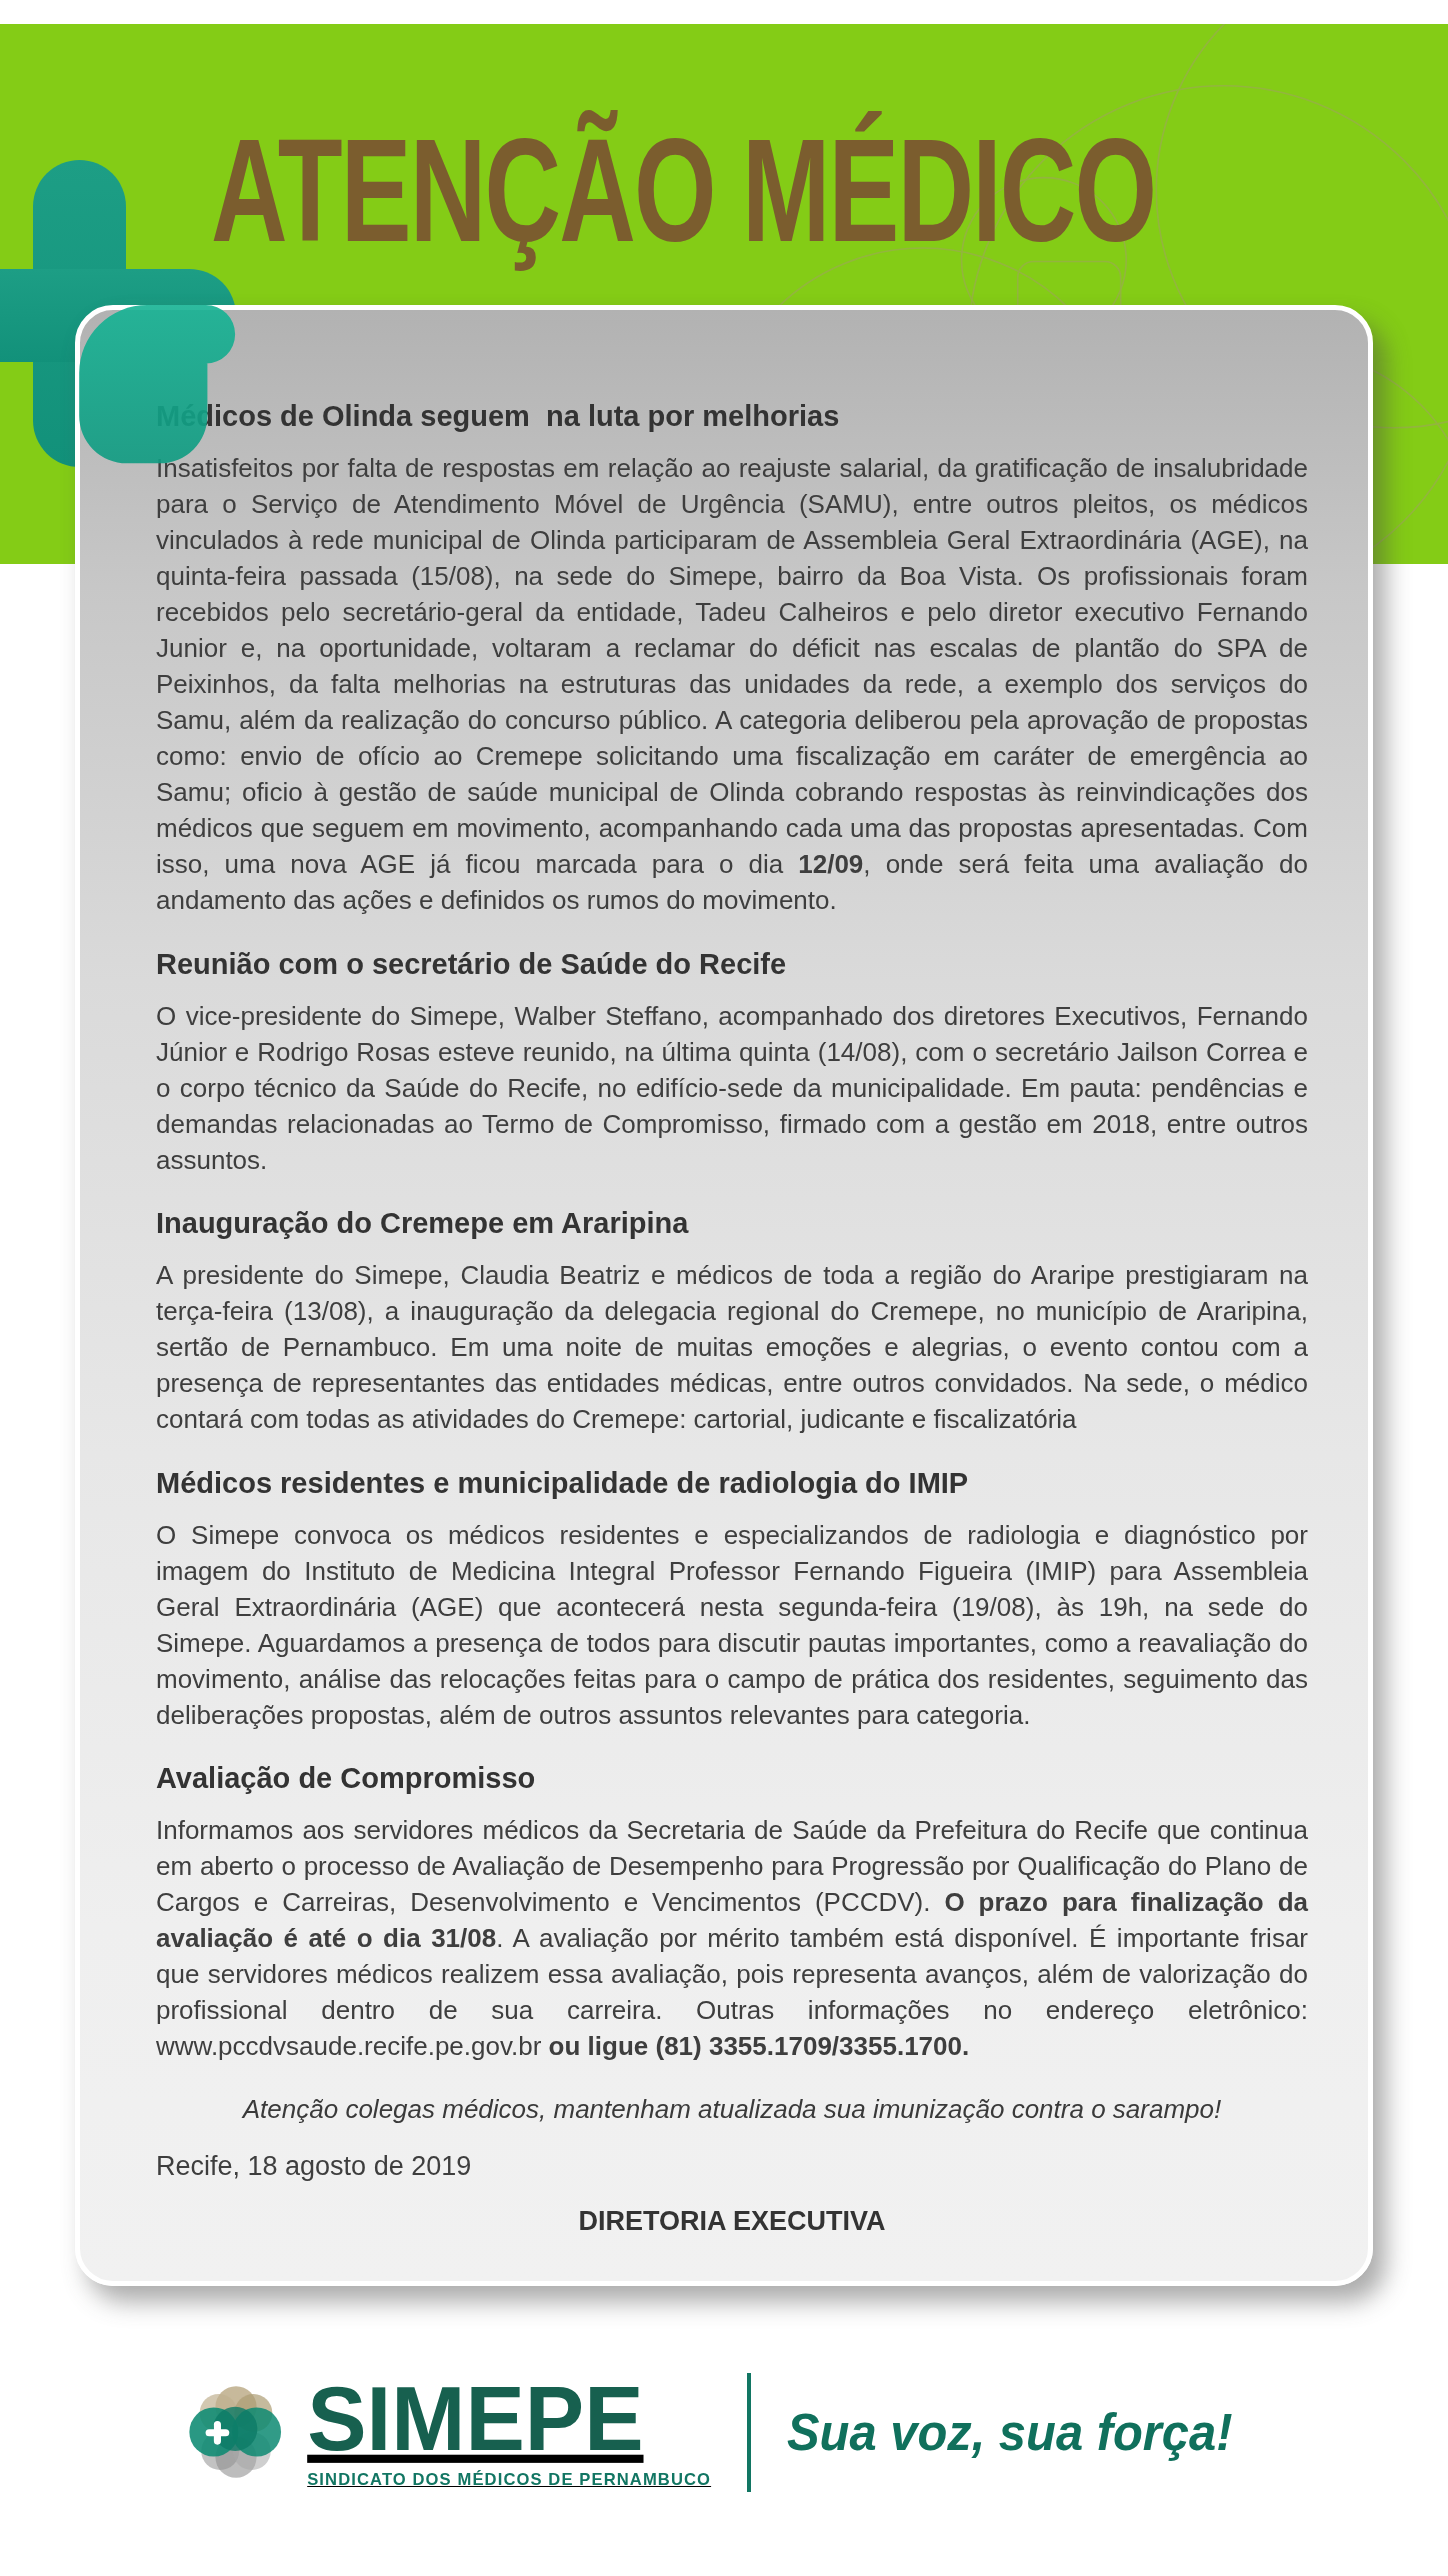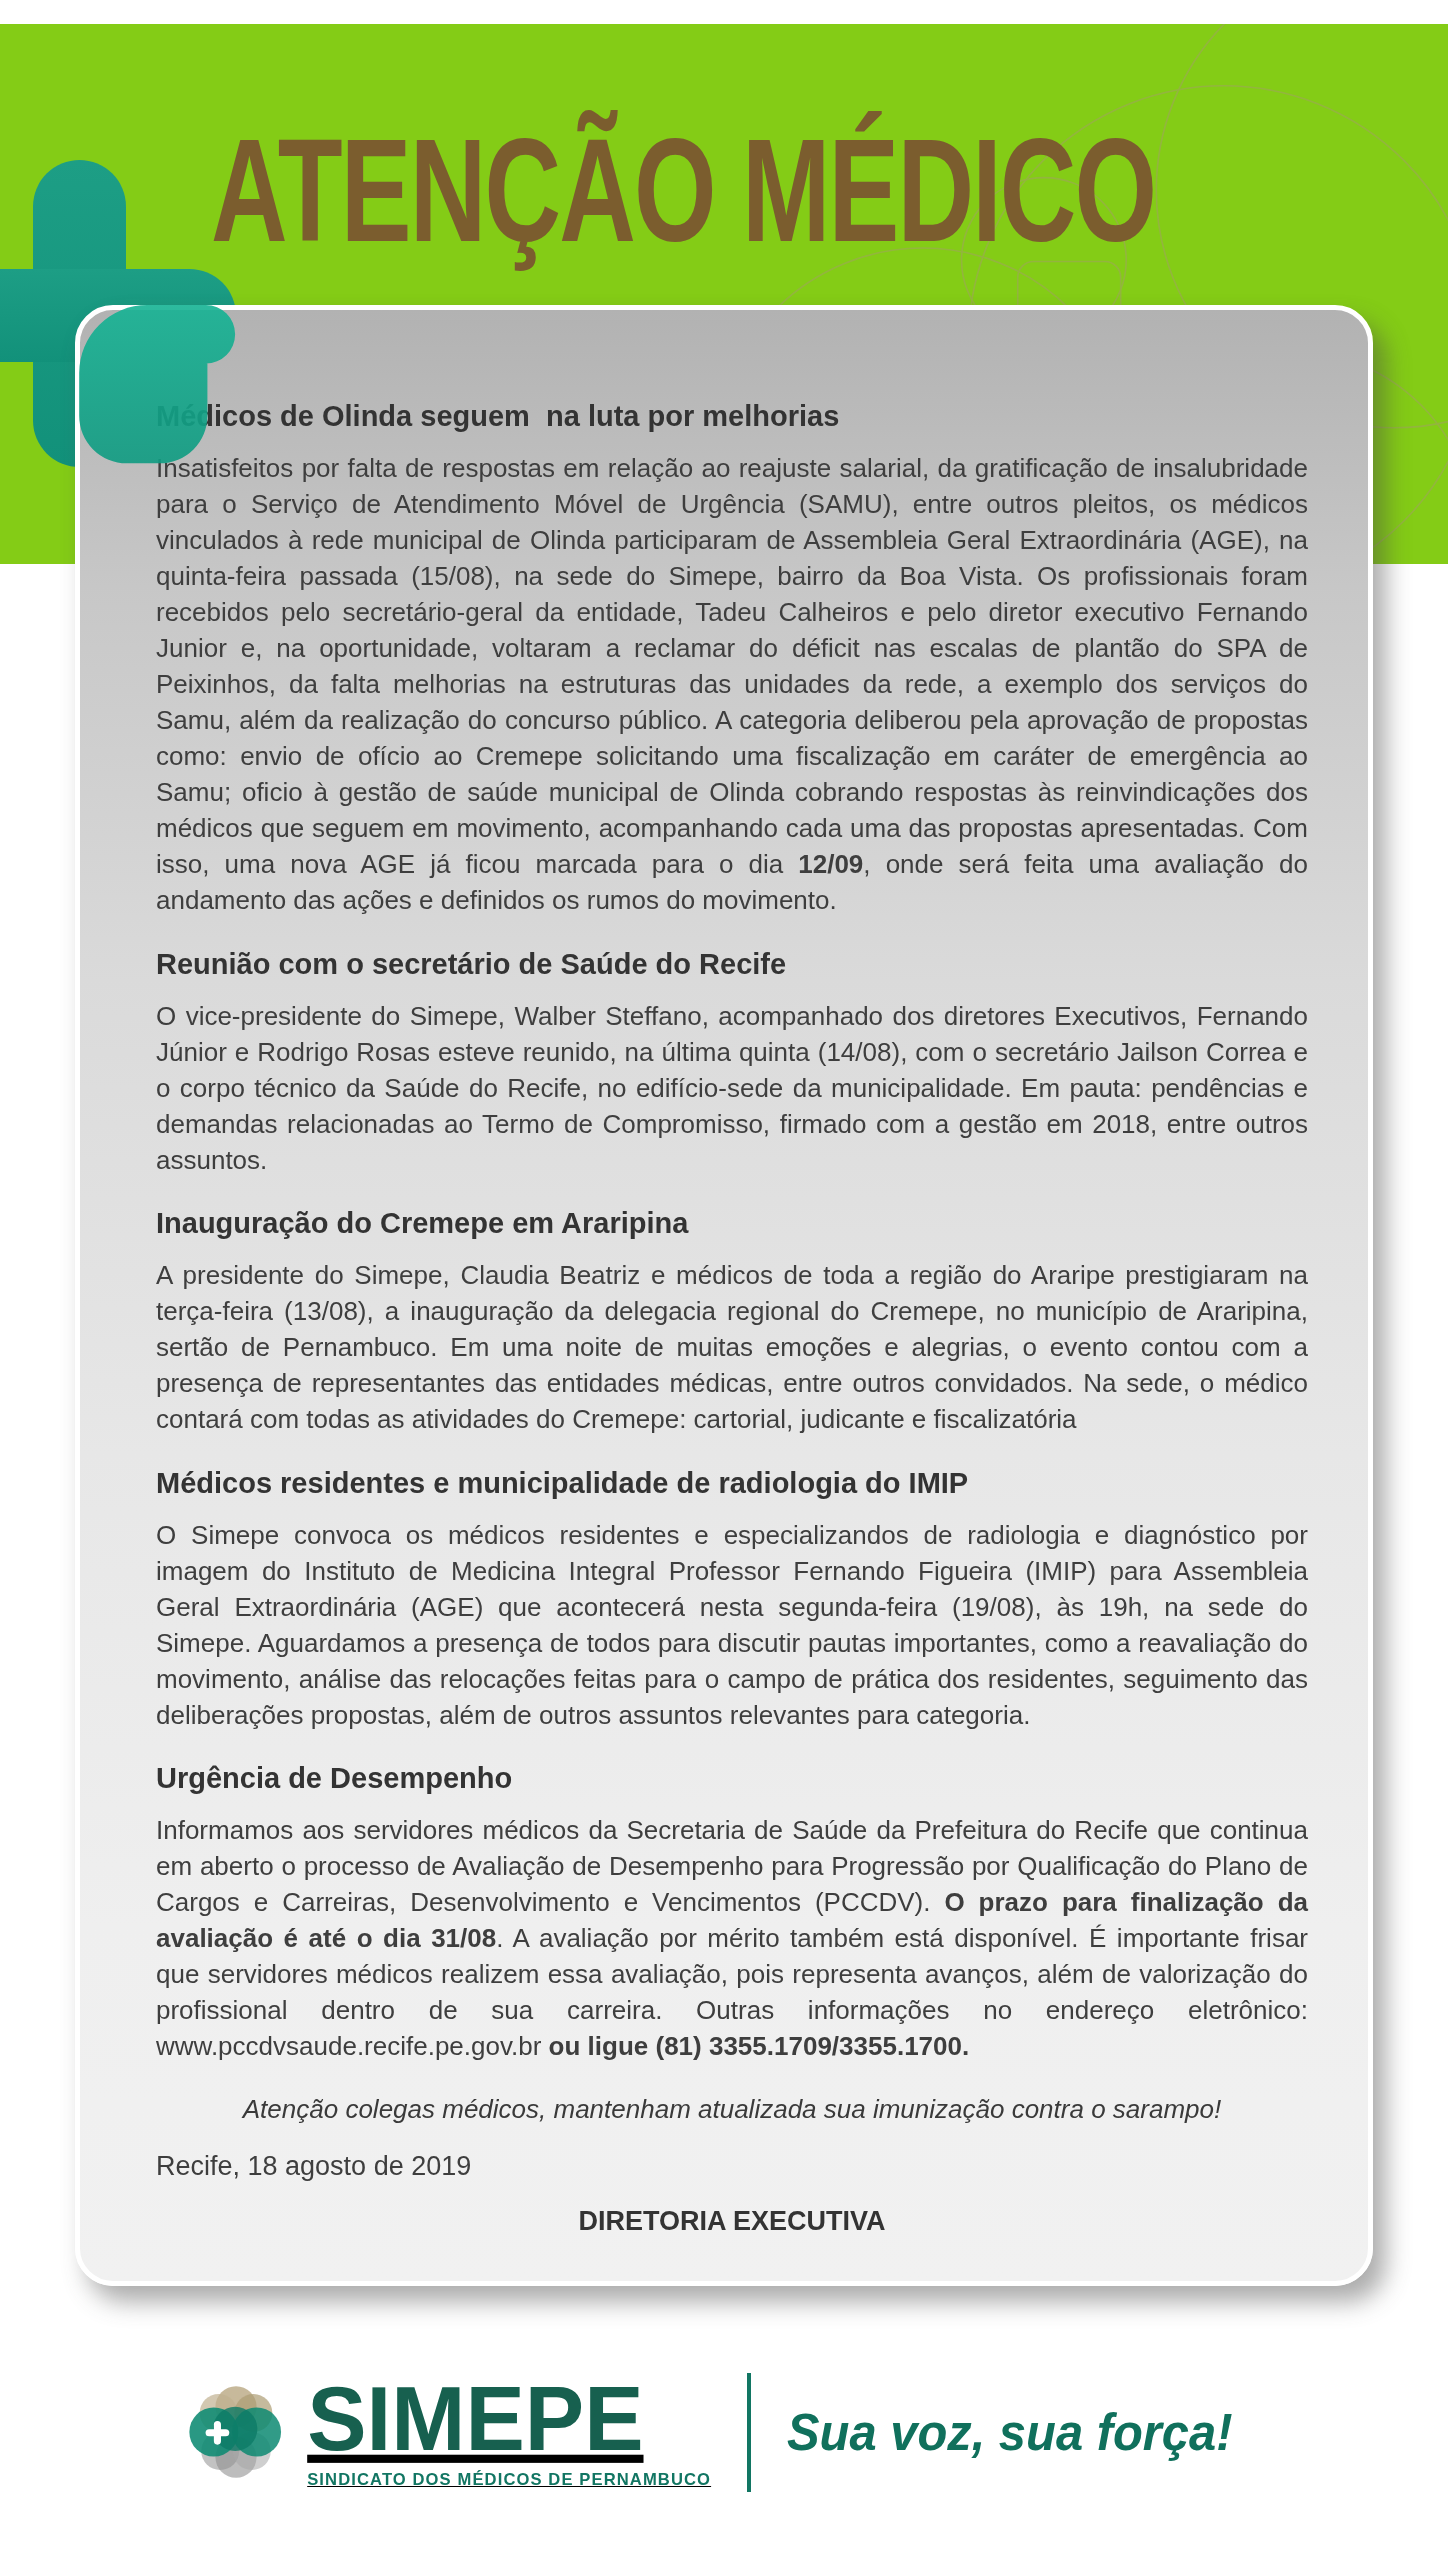--- a/index.html
+++ b/index.html
@@ -119,21 +119,21 @@
   </div>
   <div class="sec">
     <div class="sec-h">Inauguração do Cremepe em Araripina</div>
     <p class="sec-p"><span>A presidente do Simepe, Claudia Beatriz e médicos de toda a região do Araripe prestigiaram  na terça-feira (13/08), a inauguração da delegacia regional do Cremepe, no município de Araripina, sertão de Pernambuco. Em uma noite de muitas emoções e alegrias, o evento contou com a presença de representantes das entidades médicas, entre outros convidados. Na sede, o médico contará com todas as atividades do Cremepe: cartorial, judicante e fiscalizatória</span></p>
   </div>
   <div class="sec">
     <div class="sec-h">Médicos residentes e municipalidade de radiologia do IMIP</div>
     <p class="sec-p"><span>O Simepe convoca os médicos residentes e especializandos de radiologia e diagnóstico por imagem do Instituto de Medicina Integral Professor Fernando Figueira (IMIP) para Assembleia Geral Extraordinária (AGE) que acontecerá nesta segunda-feira (19/08), às 19h, na sede do Simepe. Aguardamos a presença de todos para discutir pautas importantes, como a reavaliação do movimento, análise das relocações feitas para o campo de prática dos residentes, seguimento das deliberações propostas, além de outros assuntos relevantes para categoria.</span></p>
   </div>
   <div class="sec">
-    <div class="sec-h">Urgência de Desempenho</div>
+    <div class="sec-h">Avaliação de Compromisso</div>
     <p class="sec-p"><span>Informamos aos servidores médicos da Secretaria de Saúde da Prefeitura do Recife que continua em aberto o processo de Avaliação de Desempenho para Progressão por Qualificação do Plano de Cargos e Carreiras, Desenvolvimento e Vencimentos (PCCDV). </span><span style="font-weight: 700;">O prazo para finalização da avaliação é até o dia 31/08</span><span>. A avaliação por mérito também está disponível. É importante frisar que servidores médicos realizem essa avaliação, pois representa avanços, além de valorização do profissional dentro de sua carreira. Outras informações no endereço eletrônico: www.pccdvsaude.recife.pe.gov.br </span><span style="font-weight: 700;">ou ligue (81) 3355.1709/3355.1700.</span></p>
   </div>
   <p class="note">Atenção colegas médicos, mantenham atualizada sua imunização contra o sarampo!</p>
   <p class="dateline">Recife, 18 agosto de 2019</p>
   <p class="signature">DIRETORIA EXECUTIVA</p>
 </div>
 
 <svg class="cross-overlay" width="285" height="507" viewBox="0 0 360 640">
   <defs>
     <linearGradient id="tg" x1="0" y1="0" x2="0" y2="1">

